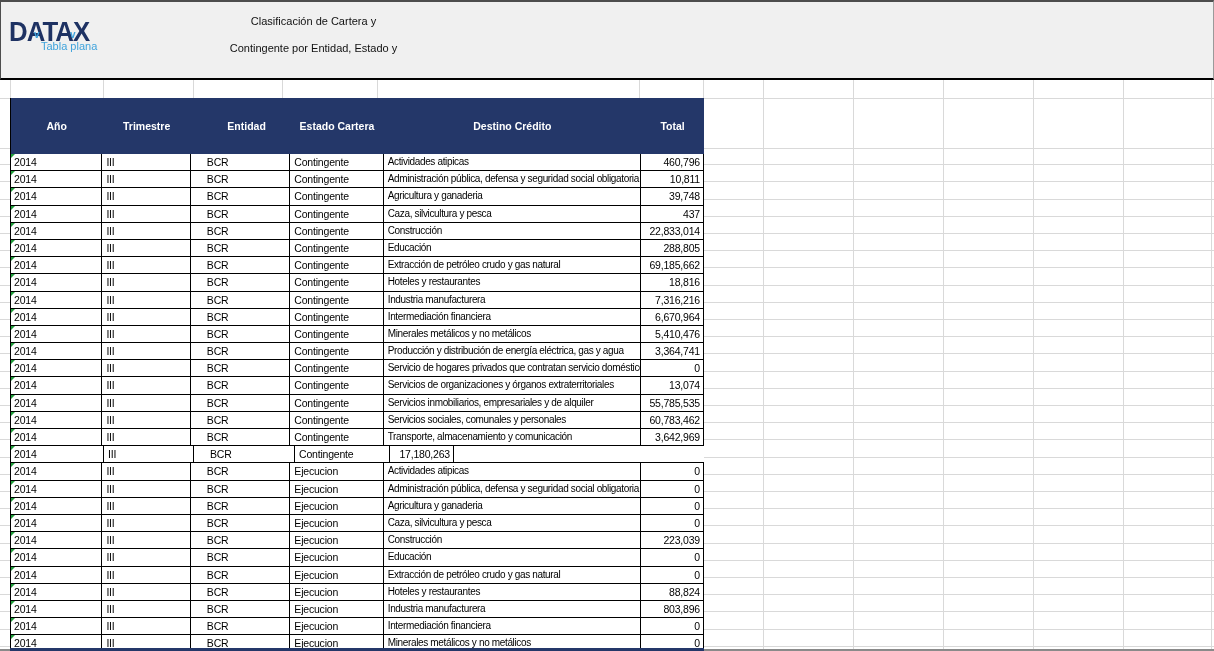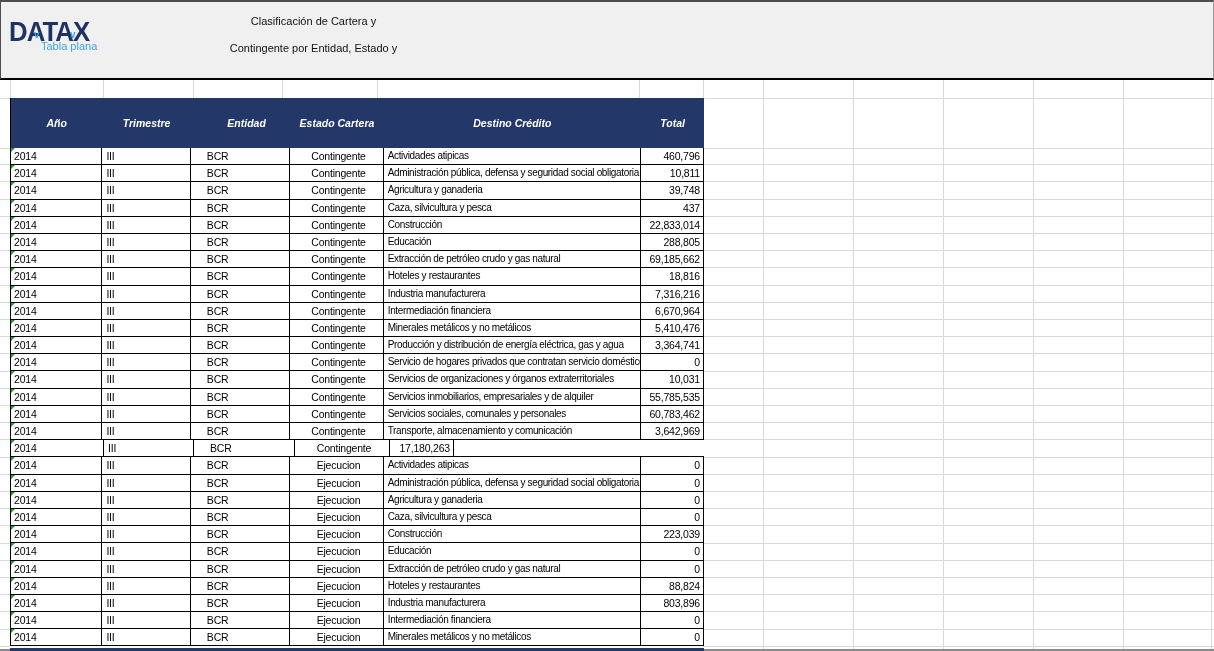--- a/index.html
+++ b/index.html
@@ -40,29 +40,29 @@
     border-bottom:2px solid #8a8a8a;
   }
   .hline{position:absolute;height:1px;background:var(--gridline);}
   .vline{position:absolute;width:1px;background:var(--gridline);}
   .rowlines{
     position:absolute;
     background:repeating-linear-gradient(to bottom,transparent 0 16.2px,var(--gridline) 16.2px 17.2px);
   }
   
   .tbl{position:absolute;left:10px;top:18px;width:694px;border-left:1px solid #000;}
-  .thead{display:flex;height:50px;background:var(--navy);color:#fff;align-items:center;font-weight:bold;font-size:10.5px;font-style:italic;}
+  .thead{display:flex;height:56px;background:var(--navy);color:#fff;align-items:center;font-weight:bold;font-size:10.5px;}
   .th{text-align:center;}
   .tr{display:flex;height:17.2px;border-bottom:1px solid #000;background:#fff;}
   .td{border-right:1px solid #000;overflow:hidden;white-space:nowrap;font-size:10.5px;line-height:16px;letter-spacing:-.2px;}
   .w-ano{width:93px;} .w-tri{width:90px;} .w-ent{width:89px;margin-left:12px;} .w-est{width:95px;} .w-des{width:262px;} .w-tot{width:64px;}
   .td-ano{position:relative;padding-left:3px;}
   .td-trimestre{padding-left:4px;}
   .td-entidad{padding-left:4px;}
-  .td-estado{padding-left:4px;text-align:center;}
+  .td-estado{padding-left:4px;}
   .td-destino{padding-left:4px;font-size:10px;letter-spacing:-.35px;}
   .td-total{text-align:right;padding-right:3px;}
   .flag{position:absolute;left:0;top:0;width:0;height:0;border-top:4px solid var(--flag-green);border-right:4px solid transparent;}
   .next-table-strip{position:absolute;left:10px;top:568px;width:694px;height:3px;background:var(--navy);}
 </style>
 </head>
 <body>
 
 <div class="band">
   <div class="logo-wrap">
@@ -213,21 +213,21 @@
           <div class="td td-estado w-est">Contingente</div>
           <div class="td td-destino w-des">Servicio de hogares privados que contratan servicio doméstico</div>
           <div class="td td-total w-tot">0</div>
         </div>
         <div class="tr">
           <div class="td td-ano w-ano"><span class="flag"></span><span>2014</span></div>
           <div class="td td-trimestre w-tri">III</div>
           <div class="td td-entidad w-ent">BCR</div>
           <div class="td td-estado w-est">Contingente</div>
           <div class="td td-destino w-des">Servicios de organizaciones y órganos extraterritoriales</div>
-          <div class="td td-total w-tot">10,031</div>
+          <div class="td td-total w-tot">13,074</div>
         </div>
         <div class="tr">
           <div class="td td-ano w-ano"><span class="flag"></span><span>2014</span></div>
           <div class="td td-trimestre w-tri">III</div>
           <div class="td td-entidad w-ent">BCR</div>
           <div class="td td-estado w-est">Contingente</div>
           <div class="td td-destino w-des">Servicios inmobiliarios, empresariales y de alquiler</div>
           <div class="td td-total w-tot">55,785,535</div>
         </div>
         <div class="tr">

